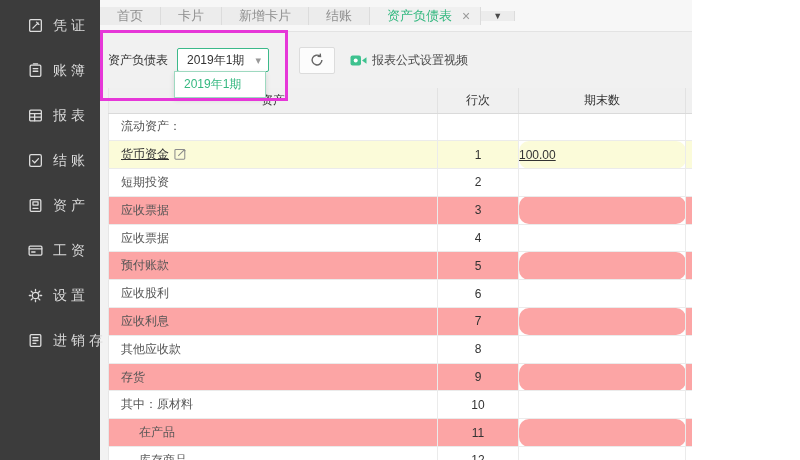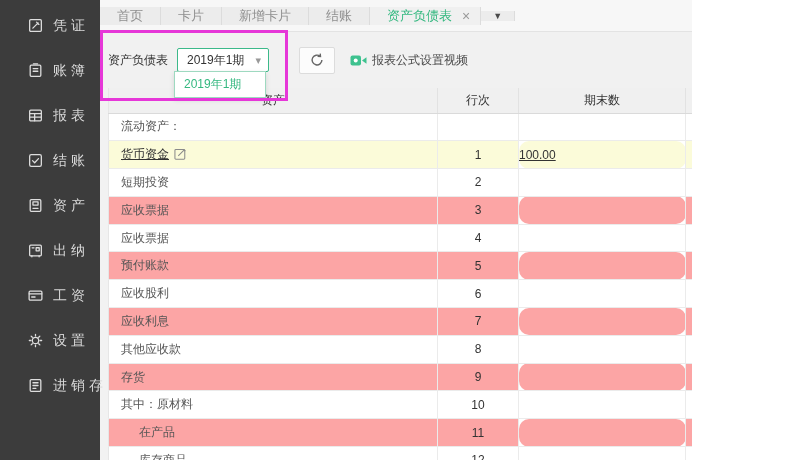--- a/index.html
+++ b/index.html
@@ -105,30 +105,20 @@
               <rect x="3" y="2.5" width="10" height="11" rx="1" fill="none" stroke="#dedede" stroke-width="1.2" stroke-linecap="round" stroke-linejoin="round"></rect>
               <rect x="5.6" y="4.6" width="4.8" height="3" fill="none" stroke="#dedede" stroke-width="1.2" stroke-linecap="round" stroke-linejoin="round"></rect>
               <path d="M5.6 10.6 h4.8" fill="none" stroke="#dedede" stroke-width="1.2" stroke-linecap="round" stroke-linejoin="round"></path>
             </svg>
           </span>
           <span class="s-label">资产</span>
         </div>
         <div class="side-item">
           <span class="s-icon">
             <svg width="17" height="17" viewBox="0 0 16 16">
-              <rect x="2.5" y="3" width="11" height="10" rx="1" fill="none" stroke="#dedede" stroke-width="1.2" stroke-linecap="round" stroke-linejoin="round"></rect>
-              <rect x="8.6" y="5.4" width="2.9" height="2.9" fill="none" stroke="#dedede" stroke-width="1.2" stroke-linecap="round" stroke-linejoin="round"></rect>
-              <path d="M4.6 12.9 v1 M11.4 12.9 v1 M4.8 5.5 h1.8" fill="none" stroke="#dedede" stroke-width="1.2" stroke-linecap="round" stroke-linejoin="round"></path>
-            </svg>
-          </span>
-          <span class="s-label">出纳</span>
-        </div>
-        <div class="side-item">
-          <span class="s-icon">
-            <svg width="17" height="17" viewBox="0 0 16 16">
               <rect x="2" y="3.8" width="12" height="8.6" rx="1" fill="none" stroke="#dedede" stroke-width="1.2" stroke-linecap="round" stroke-linejoin="round"></rect>
               <path d="M2 6.4 h12 M4.4 9.4 h3.2" fill="none" stroke="#dedede" stroke-width="1.2" stroke-linecap="round" stroke-linejoin="round"></path>
             </svg>
           </span>
           <span class="s-label">工资</span>
         </div>
         <div class="side-item">
           <span class="s-icon">
             <svg width="17" height="17" viewBox="0 0 16 16">
               <circle cx="8" cy="8" r="3" fill="none" stroke="#dedede" stroke-width="1.2" stroke-linecap="round" stroke-linejoin="round"></circle>

